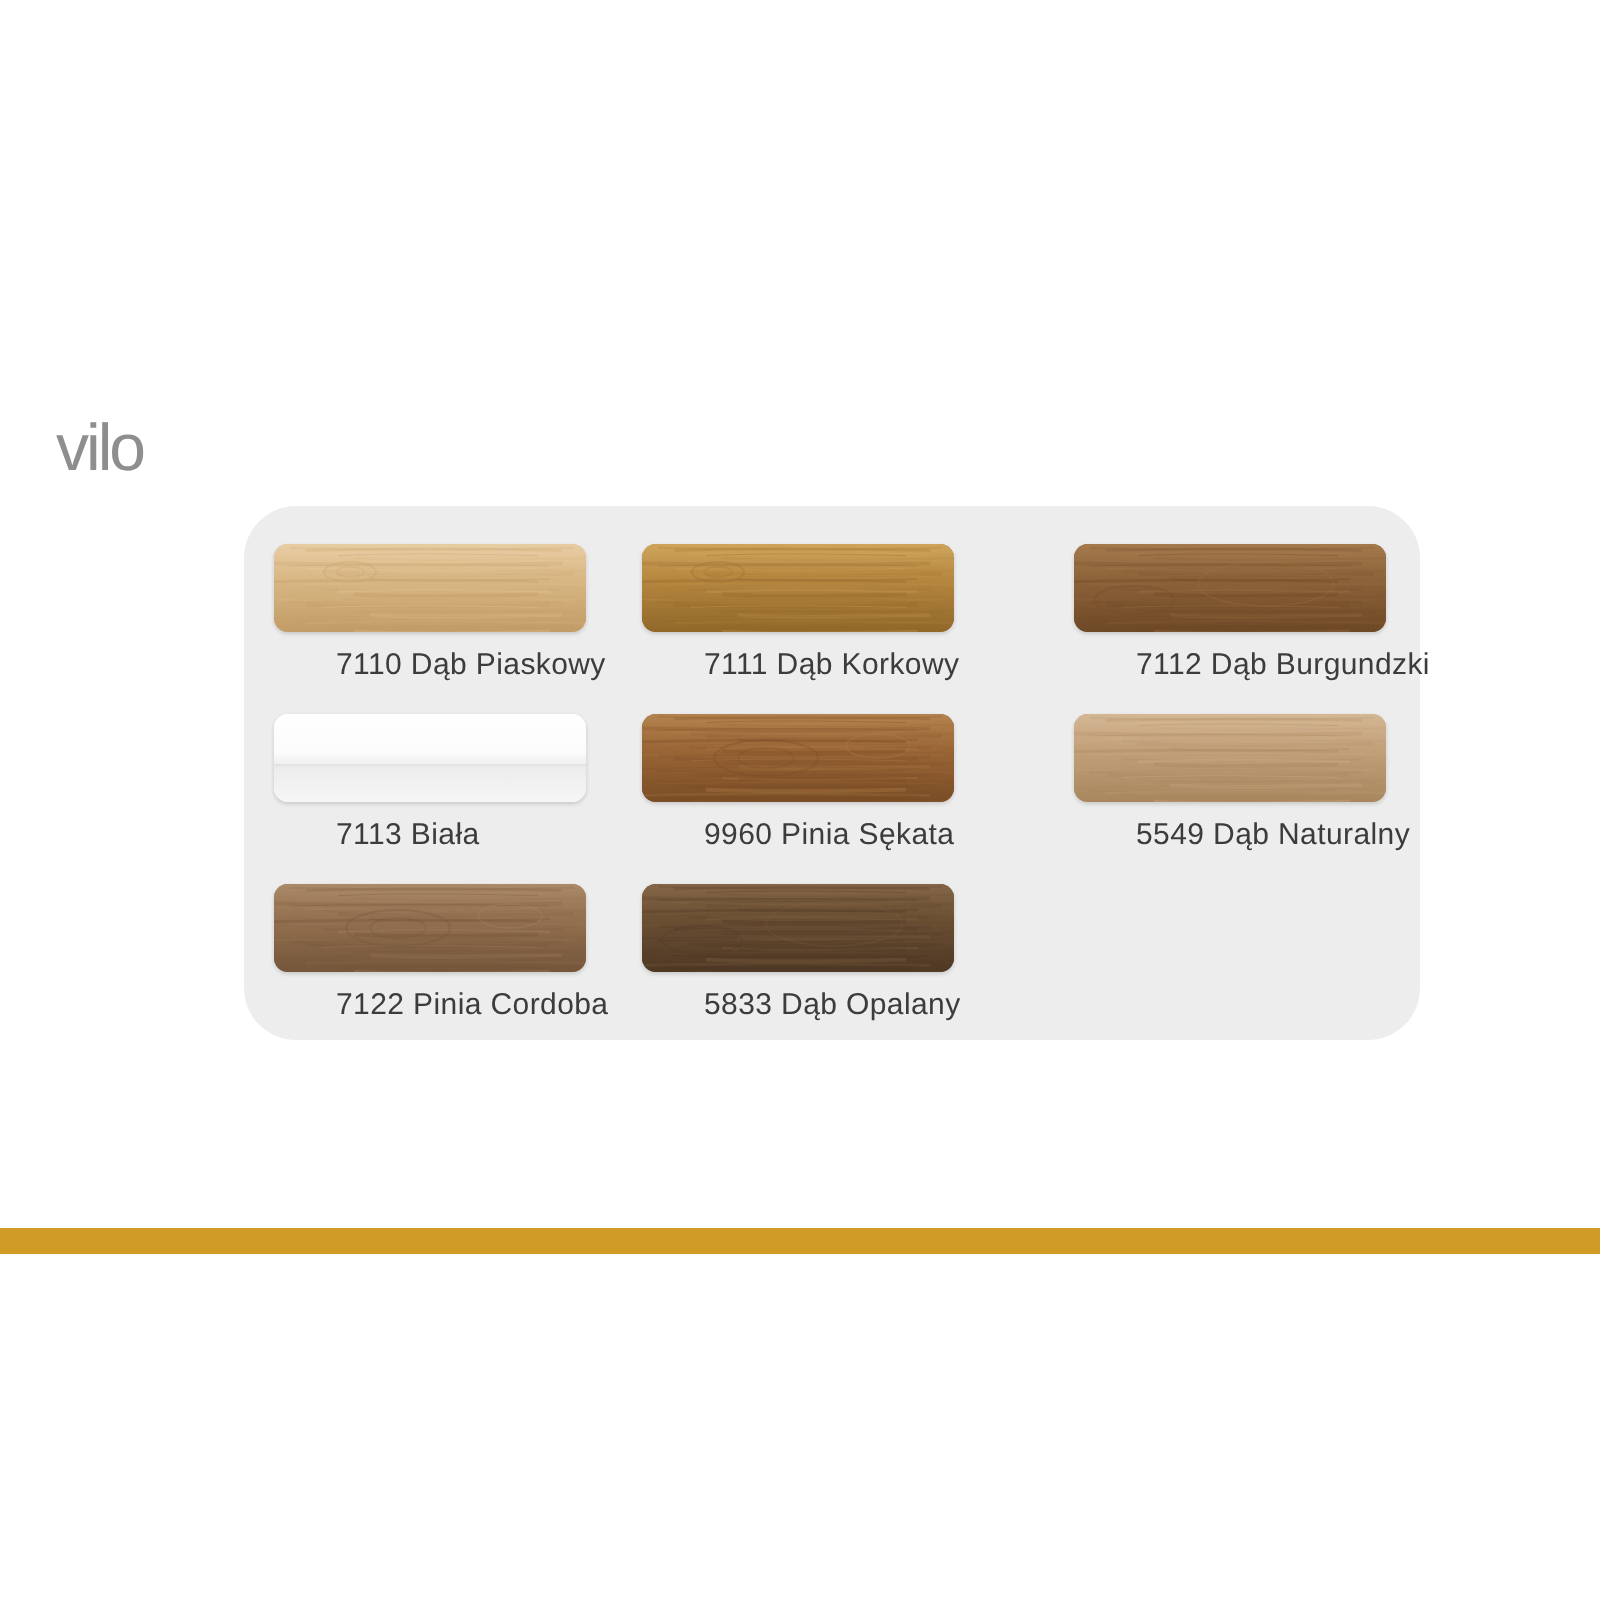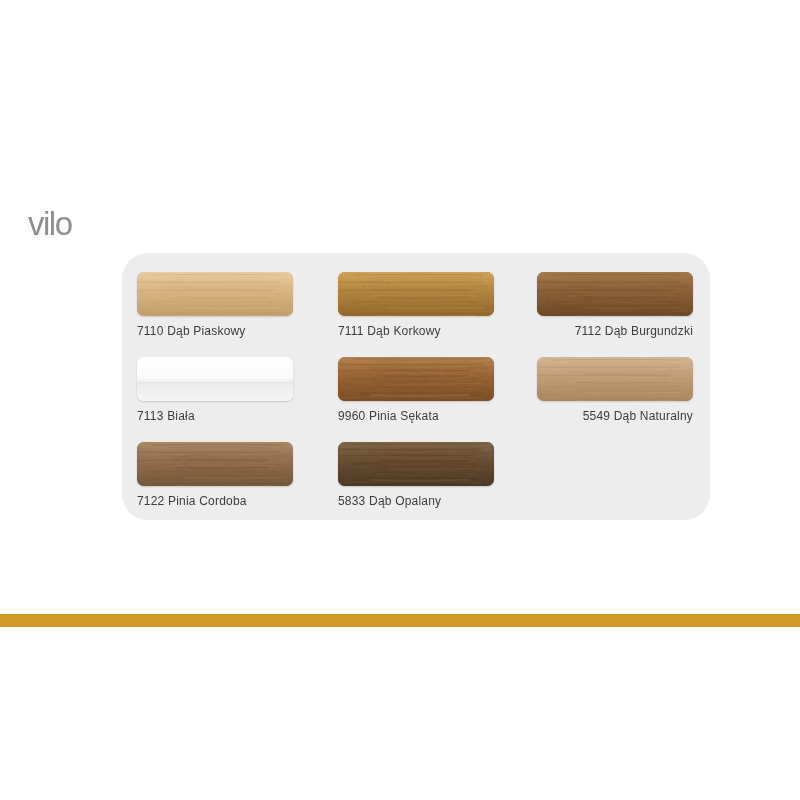--- a/index.html
+++ b/index.html
@@ -49,44 +49,45 @@
     top: 0;
     width: 100%;
     height: 100%;
   }
 
   .swatch-cell {
     position: absolute;
     width: 156px;
   }
   .swatch-cell.col0 { left: 15px; }
-  .swatch-cell.col1 { left: 216px; }
+  .swatch-cell.col1 { left: 199px; }
   .swatch-cell.col2 { left: 415px; text-align: right; }
   .swatch-cell.row0 { top: 19px; }
   .swatch-cell.row1 { top: 104px; }
   .swatch-cell.row2 { top: 189px; }
 
   .swatch {
     width: 156px;
     height: 44px;
     border-radius: 7px;
     position: relative;
     overflow: hidden;
     box-shadow: 0 1px 2px rgba(0,0,0,0.16);
   }
   .swatch .grain {
     position: absolute;
     inset: 0;
   }
   .swatch-label {
     margin-top: 8px;
-    font-size: 12px;
+    font-size: 15px;
     color: #3c3c3c;
     letter-spacing: 0.2px;
     white-space: nowrap;
+    margin-left: 31px;
   }
 
   
   .gold-bar {
     position: absolute;
     left: 0;
     top: 614px;
     width: 800px;
     height: 13px;
     background: #d19c26;

